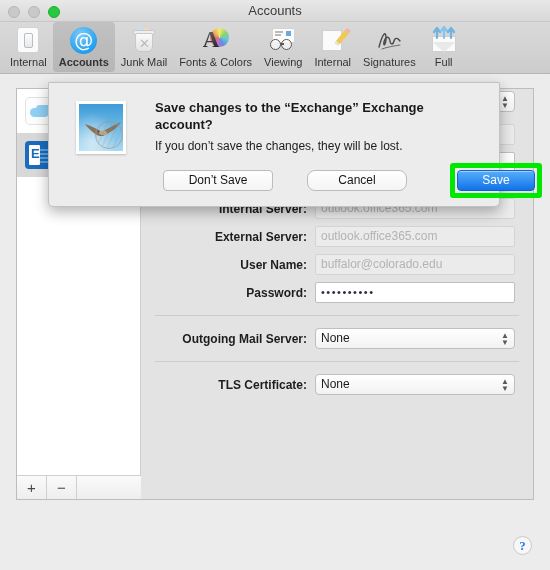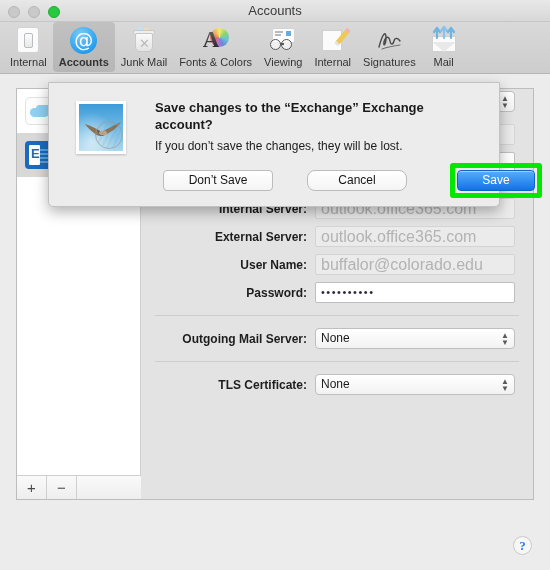--- a/index.html
+++ b/index.html
@@ -185,21 +185,21 @@
   .sep { height: 1px; background: #cdcdcd; margin: 9px 14px 9px 14px; }
 
   .frow { display: flex; align-items: center; height: 27px; margin-bottom: 1px; }
   .flabel {
     width: 174px; text-align: right; padding-right: 8px;
     font-size: 12px; color: #1d1d1d; font-weight: bold;
   }
   .fctl { flex: 1; padding-right: 18px; }
   .tf {
     width: 100%; height: 21px; background: #fff; border: 1px solid #bfbfbf;
-    border-radius: 2px; font-size: 16px; color: #1a1a1a;
+    border-radius: 2px; font-size: 12px; color: #1a1a1a;
     padding: 0 5px; line-height: 19px; font-family: "Liberation Sans", sans-serif;
   }
   .tf.dim { background: #ebebeb; color: #b3b3b3; border-color: #d4d4d4; }
   .tf.pw { letter-spacing: 1.5px; font-size: 11px; color: #2a2a3a; }
   .popup {
     width: 100%; height: 21px; background: linear-gradient(to bottom,#ffffff,#f2f2f2);
     border: 1px solid #bfbfbf; border-radius: 4px; font-size: 12px; color: #1a1a1a;
     padding: 0 5px; line-height: 19px; position: relative;
   }
   .popup .arrows {
@@ -380,21 +380,21 @@
         <div class="ic-rules">
           <div class="env"></div>
             <div class="flap"></div>
           <svg width="28" height="14" viewBox="0 0 28 14" style="position:absolute;left:0;top:0;">
             <path d="M7 12 L7 4 M7 2 L4 6 M7 2 L10 6" stroke="#6fb3e0" stroke-width="2.2" fill="none" stroke-linecap="round"></path>
             <path d="M14 12 L14 3 M14 1 L11 5 M14 1 L17 5" stroke="#87c3ea" stroke-width="2.2" fill="none" stroke-linecap="round"></path>
             <path d="M21 12 L21 4 M21 2 L18 6 M21 2 L24 6" stroke="#6fb3e0" stroke-width="2.2" fill="none" stroke-linecap="round"></path>
           </svg>
         </div>
       </div>
-      <div class="tblabel">Mail</div>
+      <div class="tblabel">Full</div>
     </div>
 
   </div>
 
   <div class="pane">
 
     <div class="sidebar">
       <div class="acct-row">
         <div class="icloud-ic"></div>
       </div>

